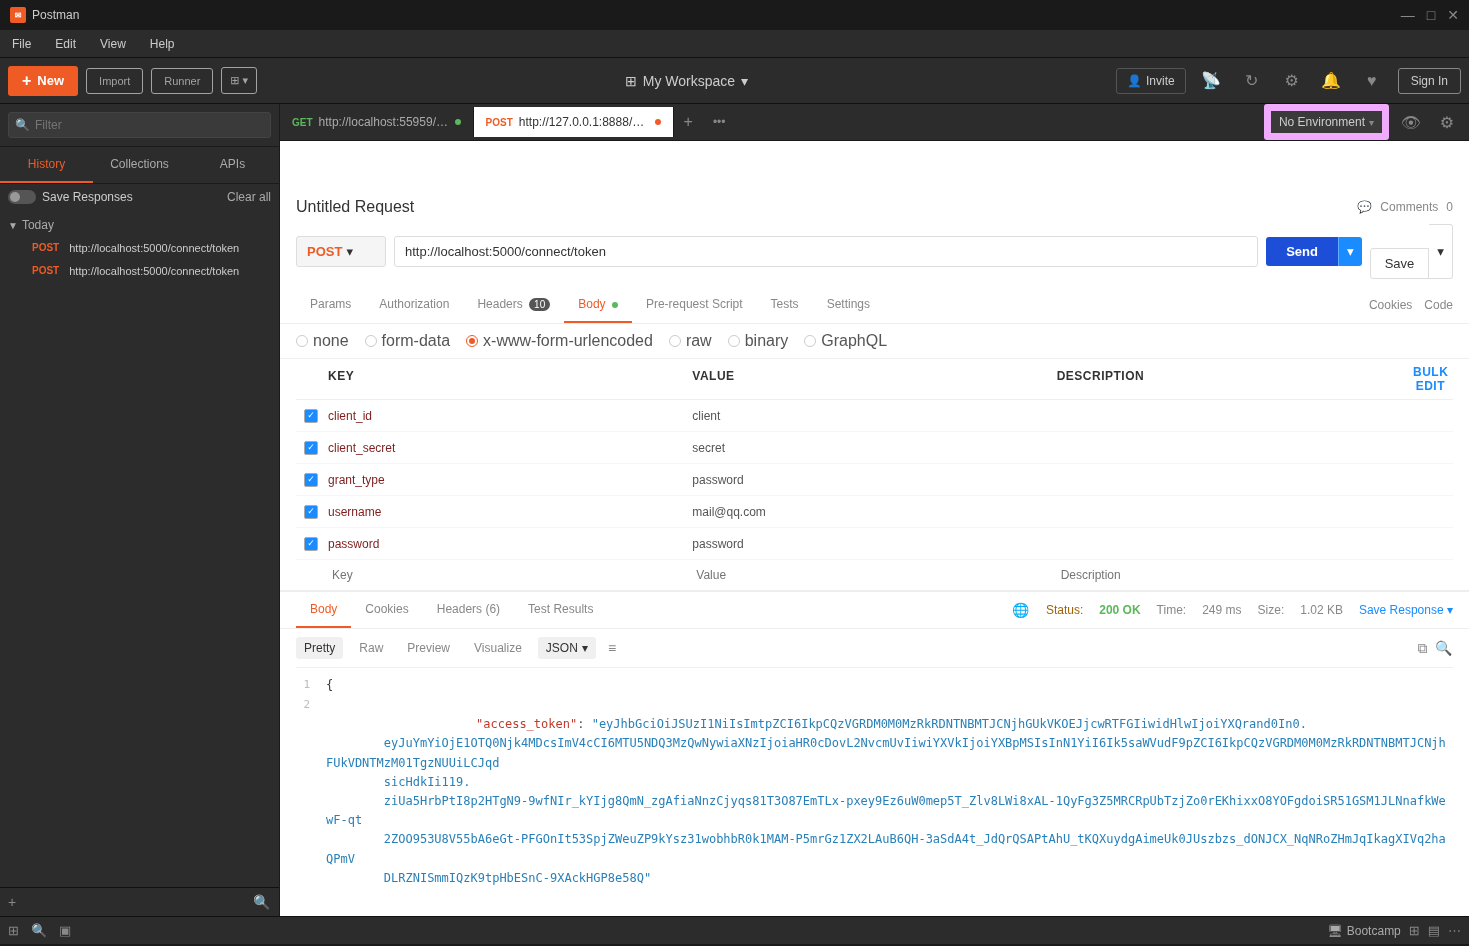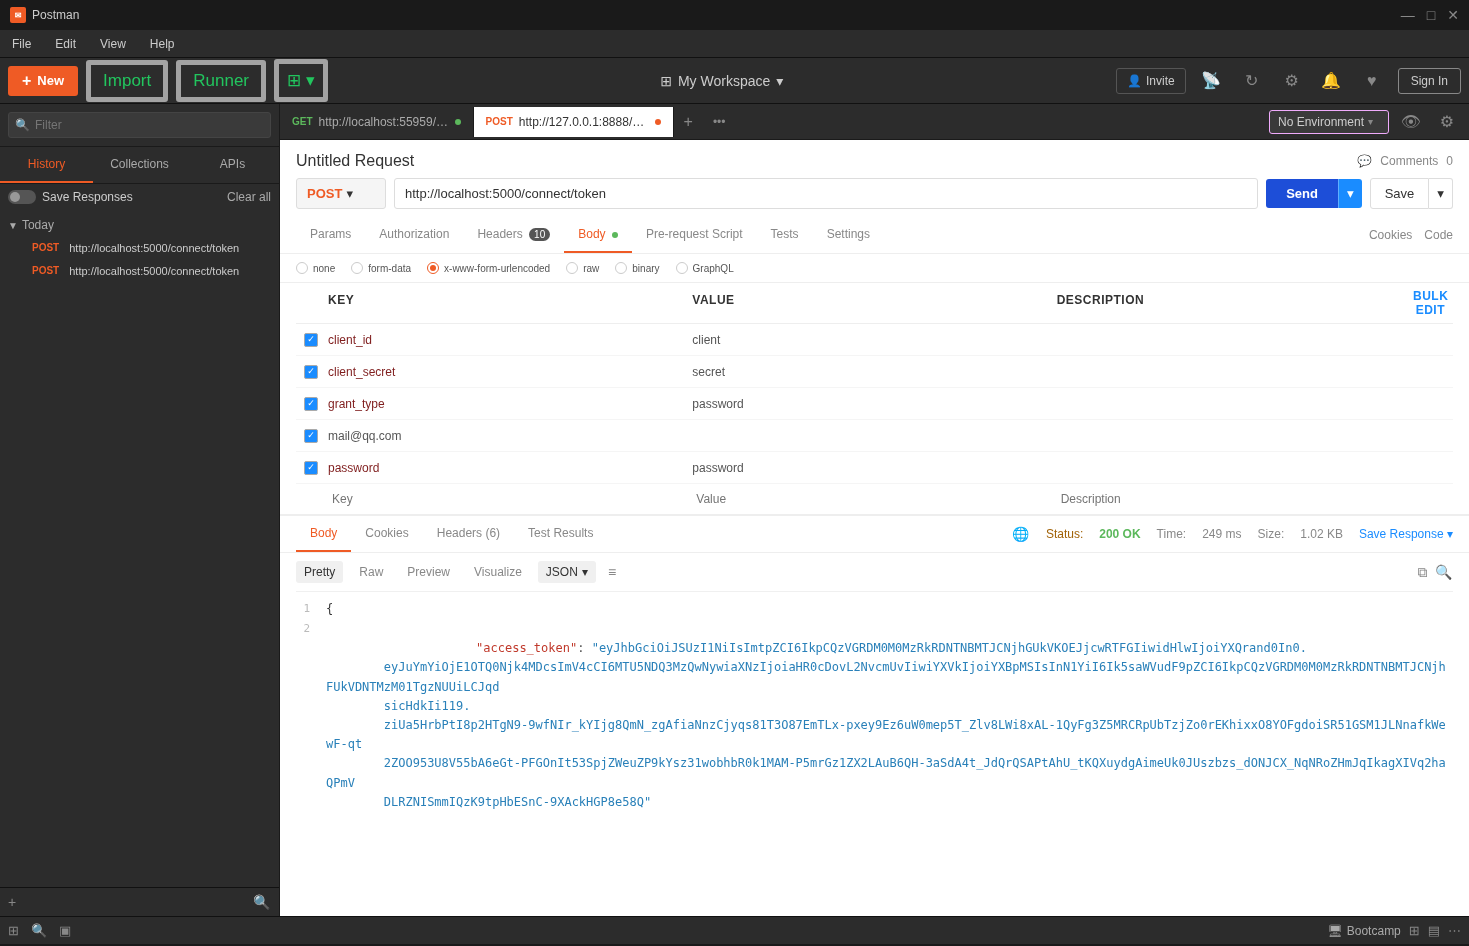--- a/index.html
+++ b/index.html
@@ -12,21 +12,21 @@
     .title-bar-controls { display: flex; gap: 12px; color: #888; font-size: 14px; cursor: pointer; }
 
     
     .menu-bar { background: #2c2c2c; height: 28px; display: flex; align-items: center; padding: 0 8px; gap: 16px; border-bottom: 1px solid #111; }
     .menu-item { color: #ccc; font-size: 12px; cursor: pointer; padding: 2px 4px; }
 
     
     .toolbar { background: #2c2c2c; height: 46px; display: flex; align-items: center; padding: 0 8px; gap: 8px; border-bottom: 1px solid #111; }
     .btn-new { background: #ef5b25; color: white; border: none; padding: 6px 14px; border-radius: 3px; font-size: 13px; font-weight: 600; cursor: pointer; display: flex; align-items: center; gap: 6px; }
     .btn-new .plus { font-size: 16px; font-weight: bold; }
-    .btn-secondary { background: transparent; border: 5px solid #a3a3a3; color: #22c55e; padding: 6px 12px; border-radius: 3px; font-size: 17px; cursor: pointer; }
+    .btn-secondary { background: transparent; border: 1px solid #a3a3a3; color: #a3a3a3; padding: 6px 12px; border-radius: 3px; font-size: 11px; cursor: pointer; }
     .toolbar-center { flex: 1; display: flex; justify-content: center; align-items: center; }
     .workspace-btn { background: transparent; border: none; color: #ccc; font-size: 14px; cursor: pointer; display: flex; align-items: center; gap: 6px; }
     .toolbar-right { display: flex; align-items: center; gap: 12px; }
     .invite-btn { background: transparent; border: 1px solid #555; color: #ccc; padding: 5px 10px; border-radius: 3px; font-size: 12px; cursor: pointer; display: flex; align-items: center; gap: 4px; }
     .icon-btn { background: transparent; border: none; color: #888; font-size: 16px; cursor: pointer; width: 28px; height: 28px; display: flex; align-items: center; justify-content: center; border-radius: 3px; }
     .sign-in-btn { background: transparent; border: 1px solid #888; color: #ccc; padding: 5px 12px; border-radius: 3px; font-size: 12px; cursor: pointer; }
 
     
     .main-layout { display: flex; height: calc(946px - 104px - 30px); }
 
@@ -46,68 +46,68 @@
     .clear-all { color: #aaa; font-size: 12px; cursor: pointer; }
     .sidebar-section { padding: 4px 8px; }
     .section-header { display: flex; align-items: center; gap: 4px; padding: 4px 0; color: #aaa; font-size: 12px; cursor: pointer; }
     .section-arrow { font-size: 10px; }
     .history-item { padding: 5px 8px 5px 20px; color: #ccc; font-size: 11px; cursor: pointer; display: flex; align-items: center; gap: 6px; }
     .method-badge { font-size: 10px; font-weight: bold; padding: 1px 4px; border-radius: 2px; }
     .post-badge { color: #ef5b25; }
     .sidebar-bottom-icon { color: #888; cursor: pointer; font-size: 14px; }
 
     
-    .request-area { flex: 1; display: flex; flex-direction: column; background: #ffffff; overflow: hidden; }
+    .request-area { flex: 1; display: flex; flex-direction: column; background: #ffffff; overflow: hidden; gap: 45px; }
 
     
     .tabs-bar { background: #2c2c2c; display: flex; align-items: center; padding: 0; border-bottom: 1px solid #1a1a1a; min-height: 36px; }
     .req-tab { display: flex; align-items: center; gap: 6px; padding: 8px 12px; font-size: 12px; color: #aaa; cursor: pointer; border-right: 1px solid #1a1a1a; white-space: nowrap; max-width: 200px; overflow: hidden; }
     .req-tab.active { background: #ffffff; color: #333; }
     .req-tab .method-label { font-size: 10px; font-weight: bold; }
     .req-tab .method-label.get { color: #5cb85c; }
     .req-tab .method-label.post { color: #ef5b25; }
     .req-tab .dot { width: 6px; height: 6px; border-radius: 50%; background: #ef5b25; flex-shrink: 0; }
     .req-tab .dot.green { background: #5cb85c; }
     .req-tab .tab-url { overflow: hidden; text-overflow: ellipsis; white-space: nowrap; max-width: 130px; }
     .tab-add { padding: 8px 10px; color: #888; cursor: pointer; font-size: 16px; }
     .tab-more { padding: 8px 10px; color: #888; cursor: pointer; font-size: 12px; }
     .tabs-bar-right { margin-left: auto; display: flex; align-items: center; padding-right: 8px; gap: 8px; }
-    .env-select { background: #3a3a3a; border: 1px solid #f0abfc; color: #ccc; padding: 4px 8px; border-radius: 3px; font-size: 12px; cursor: pointer; display: flex; align-items: center; gap: 4px; min-width: 120px; }
+    .env-select { background: #3a3a3a; border: 7px solid #f0abfc; color: #ccc; padding: 4px 8px; border-radius: 3px; font-size: 12px; cursor: pointer; display: flex; align-items: center; gap: 4px; min-width: 120px; }
     .env-chevron { color: #888; font-size: 10px; }
 
     
     .req-content { flex: 1; background: #fff; display: flex; flex-direction: column; overflow: hidden; }
     .req-header { padding: 12px 16px 0; display: flex; align-items: center; justify-content: space-between; background: #fff; }
     .req-title { font-size: 16px; color: #333; font-weight: 400; }
     .req-actions { display: flex; align-items: center; gap: 8px; color: #888; font-size: 12px; }
     .req-url-bar { display: flex; align-items: center; padding: 8px 16px; gap: 8px; background: #fff; }
     .method-select { background: #f5f5f5; border: 1px solid #ddd; color: #333; padding: 7px 10px; border-radius: 3px; font-size: 13px; font-weight: 500; cursor: pointer; display: flex; align-items: center; gap: 4px; min-width: 90px; }
     .method-select-text { color: #ef5b25; font-weight: bold; }
     .url-input { flex: 1; border: 1px solid #ddd; padding: 7px 10px; border-radius: 3px; font-size: 13px; color: #333; outline: none; }
     .send-btn-group { display: flex; }
     .send-btn { background: #1d4ed8; color: white; border: none; padding: 7px 20px; font-size: 13px; font-weight: 600; cursor: pointer; border-radius: 3px 0 0 3px; }
     .send-dropdown { background: #1a8cff; color: white; border: none; border-left: 1px solid rgba(255,255,255,0.3); padding: 7px 8px; cursor: pointer; border-radius: 0 3px 3px 0; }
     .save-btn-group { display: flex; }
-    .save-btn { background: transparent; border: 1px solid #ddd; color: #333; padding: 7px 14px; font-size: 13px; cursor: pointer; border-radius: 3px 0 0 3px; }
+    .save-btn { background: transparent; border: 1px solid #ddd; color: #333; padding: 7px 14px; font-size: 13px; cursor: pointer; border-radius: 3px 0 0 3px; margin-top: 24px; }
     .save-dropdown { background: transparent; border: 1px solid #ddd; border-left: none; color: #333; padding: 7px 8px; cursor: pointer; border-radius: 0 3px 3px 0; }
 
     
     .req-subtabs { display: flex; align-items: center; padding: 0 16px; border-bottom: 1px solid #eee; background: #fff; }
     .subtab { padding: 10px 14px; font-size: 12px; color: #888; cursor: pointer; border-bottom: 2px solid transparent; }
     .subtab.active { color: #ef5b25; border-bottom: 2px solid #ef5b25; }
     .subtab-badge { background: #555; color: #fff; border-radius: 8px; padding: 1px 5px; font-size: 10px; margin-left: 3px; }
     .subtab-dot { width: 6px; height: 6px; background: #5cb85c; border-radius: 50%; display: inline-block; margin-left: 3px; vertical-align: middle; }
     .subtabs-right { margin-left: auto; display: flex; gap: 12px; }
     .subtabs-right span { color: #888; font-size: 12px; cursor: pointer; }
     .cookies-link { color: #888; font-size: 12px; cursor: pointer; }
     .code-link { color: #888; font-size: 12px; cursor: pointer; }
 
     
     .body-options { display: flex; align-items: center; gap: 16px; padding: 8px 16px; border-bottom: 1px solid #eee; background: #fff; }
-    .radio-option { display: flex; align-items: center; gap: 5px; cursor: pointer; font-size: 10px; color: #555; }
+    .radio-option { display: flex; align-items: center; gap: 5px; cursor: pointer; font-size: 16px; color: #555; }
     .radio-circle { width: 12px; height: 12px; border: 1.5px solid #ccc; border-radius: 50%; display: flex; align-items: center; justify-content: center; }
     .radio-circle.selected { border-color: #ef5b25; }
     .radio-circle.selected::after { content: ''; width: 6px; height: 6px; background: #ef5b25; border-radius: 50%; display: block; }
 
     
     .form-table { padding: 0 16px; background: #fff; flex: 1; overflow-y: auto; }
     .form-table-header { display: grid; grid-template-columns: 24px 1fr 1fr 1fr 40px; padding: 6px 0; border-bottom: 1px solid #eee; color: #888; font-size: 11px; font-weight: 600; text-transform: uppercase; letter-spacing: 0.5px; }
     .form-row { display: grid; grid-template-columns: 24px 1fr 1fr 1fr 40px; padding: 2px 0; border-bottom: 1px solid #f5f5f5; align-items: center; min-height: 32px; }
     .form-cell { padding: 4px 8px; font-size: 12px; color: #333; }
     .form-cell.key { color: #7f1d1d; }
@@ -430,20 +430,21 @@
             <div class="form-cell key">grant_type</div>
             <div class="form-cell value">password</div>
             <div class="form-cell"></div>
             <div class="form-cell"></div>
           </div>
 
           <div class="form-row">
             <div class="form-cell">
                 <div class="checkbox"></div>
               </div>
+            <div class="form-cell key">username</div>
             <div class="form-cell value">mail@qq.com</div>
             <div class="form-cell"></div>
             <div class="form-cell"></div>
           </div>
 
           <div class="form-row">
             <div class="form-cell">
                 <div class="checkbox"></div>
               </div>
             <div class="form-cell key">password</div>

